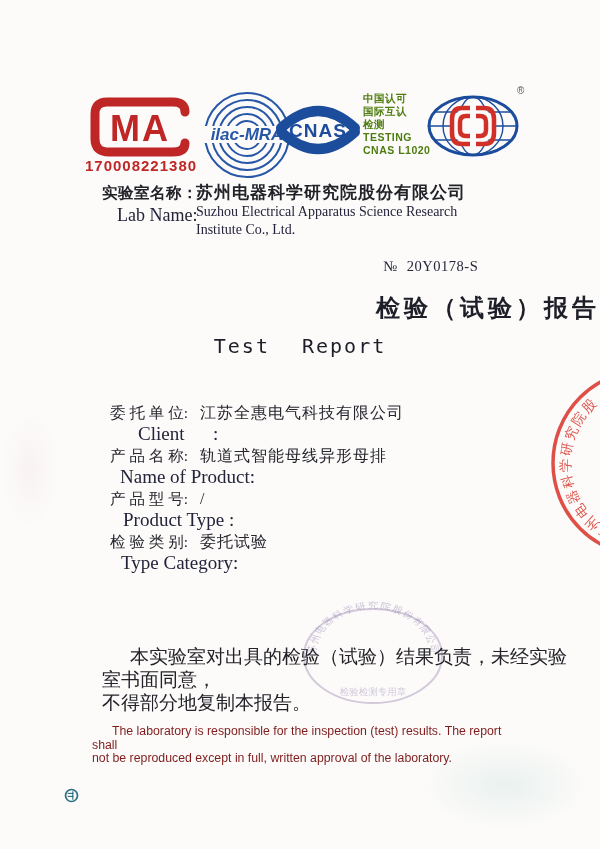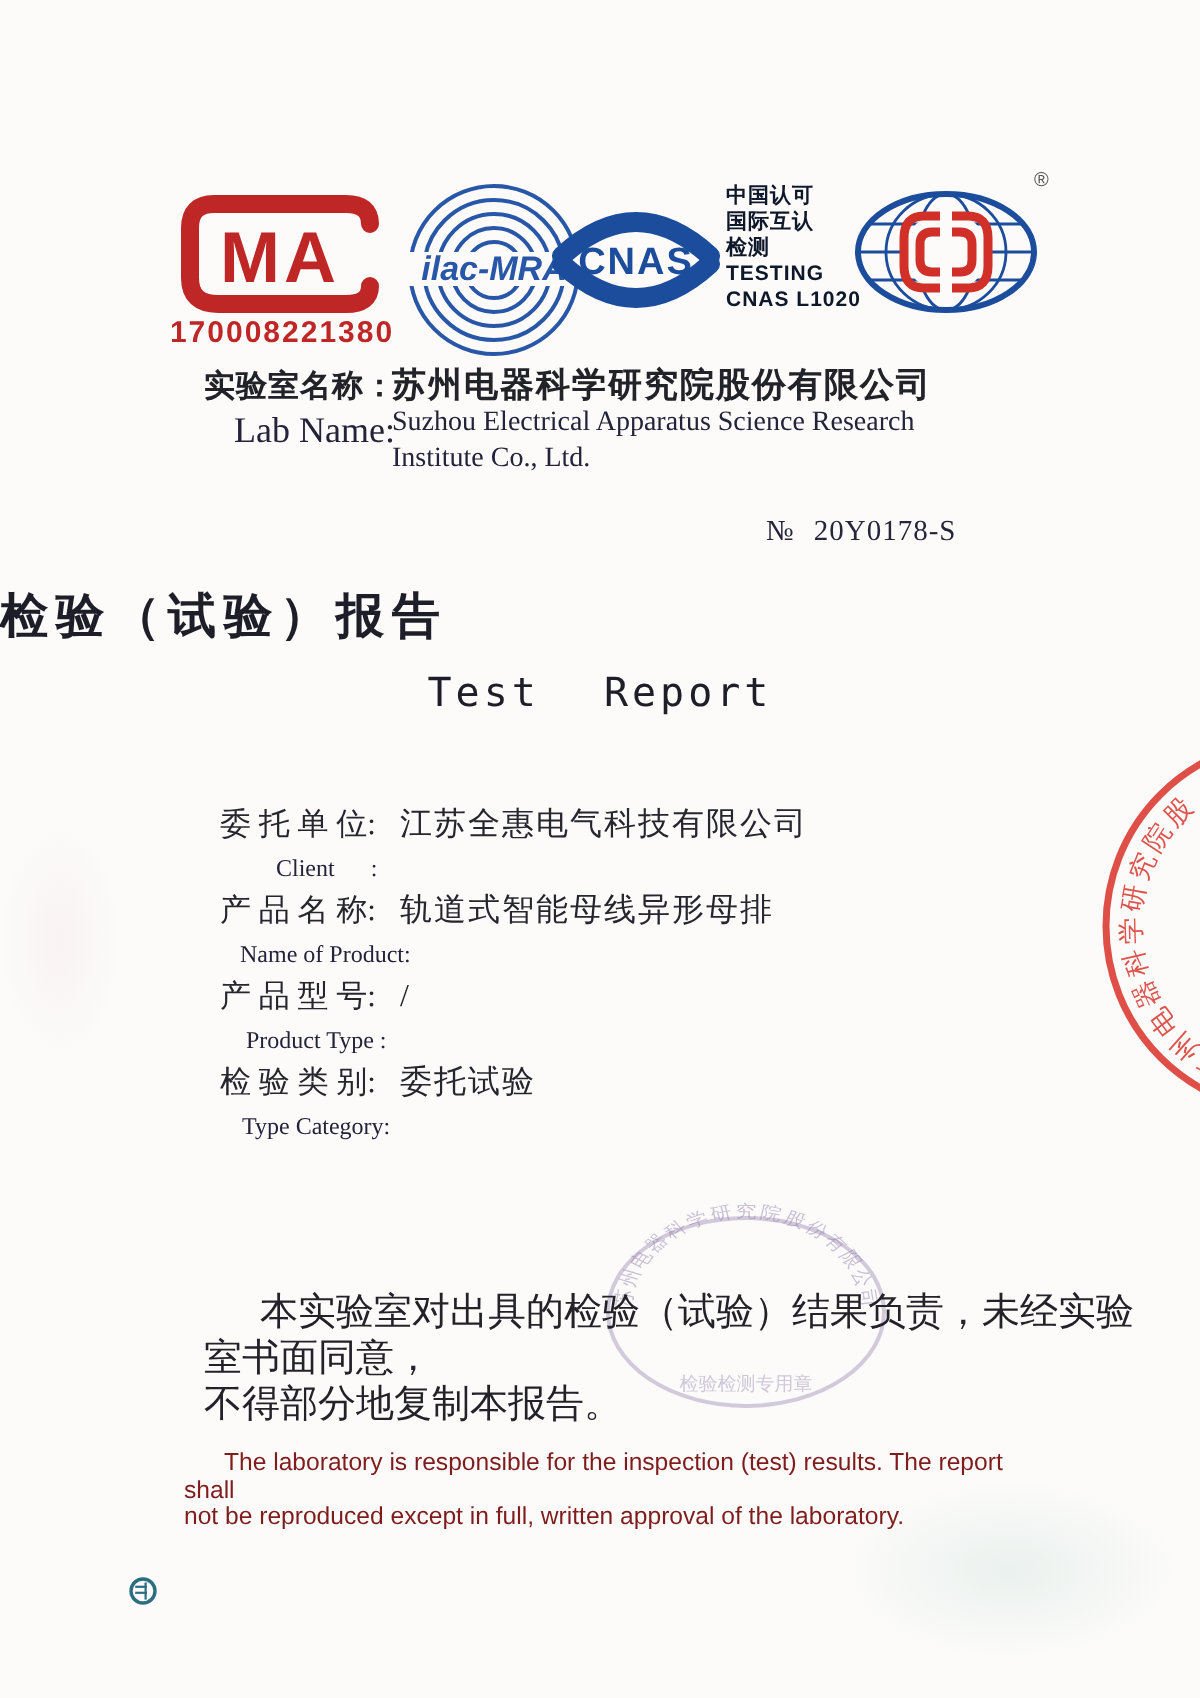--- a/index.html
+++ b/index.html
@@ -10,48 +10,48 @@
     color:#26262e;
   }
   .abs{position:absolute;}
   
   .smudge{position:absolute;pointer-events:none;}
   .smudge.green{left:420px;top:740px;width:170px;height:90px;
     background:radial-gradient(closest-side,rgba(170,205,195,.22),rgba(170,205,195,0));}
   .smudge.pink{left:0px;top:410px;width:60px;height:120px;
     background:radial-gradient(closest-side,rgba(235,205,210,.18),rgba(235,205,210,0));}
   
-  .acc-text{left:363px;top:92px;line-height:13px;color:#0f172a;
+  .acc-text{left:363px;top:92px;line-height:13px;color:#4d7c0f;
     font-family:"Liberation Sans","DejaVu Sans",sans-serif;font-weight:700;}
   .acc-text div{font-size:10.5px;letter-spacing:.5px;}
   .reg-mark{left:517px;top:85px;font-size:10px;color:#555;
     font-family:"Liberation Sans",sans-serif;}
   
   .lab-zh-label{left:102px;top:183px;font-family:"Liberation Sans","DejaVu Sans",sans-serif;
     font-weight:700;font-size:15.5px;letter-spacing:.5px;color:#222229;}
   .lab-zh-value{left:196px;top:181px;font-family:"Liberation Sans","DejaVu Sans",sans-serif;
     font-weight:700;font-size:17px;letter-spacing:1px;color:#222229;}
   .lab-en-label{left:117px;top:205px;font-size:18px;color:#23233a;}
   .lab-en-value{left:196px;top:203px;font-size:14px;line-height:18px;color:#23233a;}
   
   .report-no{left:383px;top:258px;font-size:14.5px;color:#26263a;}
   .report-no .no-val{margin-left:10px;letter-spacing:.5px;margin-top:28px;}
   
-  .title-zh{left:0;top:292px;width:600px;text-align:left;
+  .title-zh{left:0;top:292px;width:600px;text-align:right;
     font-family:"Liberation Sans","DejaVu Sans",sans-serif;font-weight:700;
     font-size:24px;letter-spacing:4px;color:#1e1e28;}
   .title-en{left:0;top:334px;width:600px;text-align:center;
     font-family:"DejaVu Sans Mono","Liberation Mono",monospace;
     font-size:20px;letter-spacing:2px;word-spacing:18px;color:#1e1e28;}
   
   .fields{left:110px;top:402px;width:420px;}
   .frow{line-height:22px;white-space:nowrap;}
   .fl{font-size:15.5px;color:#26262e;}
   .fv{font-size:16px;margin-left:8px;letter-spacing:1px;color:#26262e;}
-  .fen{font-size:12px;line-height:20px;margin-bottom:1px;color:#23233a;white-space:pre;}
+  .fen{font-size:19px;line-height:20px;margin-bottom:1px;color:#23233a;white-space:pre;}
   
   .stmt-zh{left:74px;top:645px;width:478px;font-size:19px;line-height:23px;color:#222228;margin-left:28px;}
   .stmt-zh .indent{text-indent:28px;}
   .stmt-en{left:92px;top:725px;width:430px;
     font-family:"Liberation Sans","DejaVu Sans",sans-serif;
     font-size:12.3px;line-height:13.5px;color:#7f1d1d;}
   .stmt-en .indent{text-indent:20px;}
   svg{display:block;}
   .svgtext{font-family:"Liberation Sans","DejaVu Sans",sans-serif;}
 </style>

